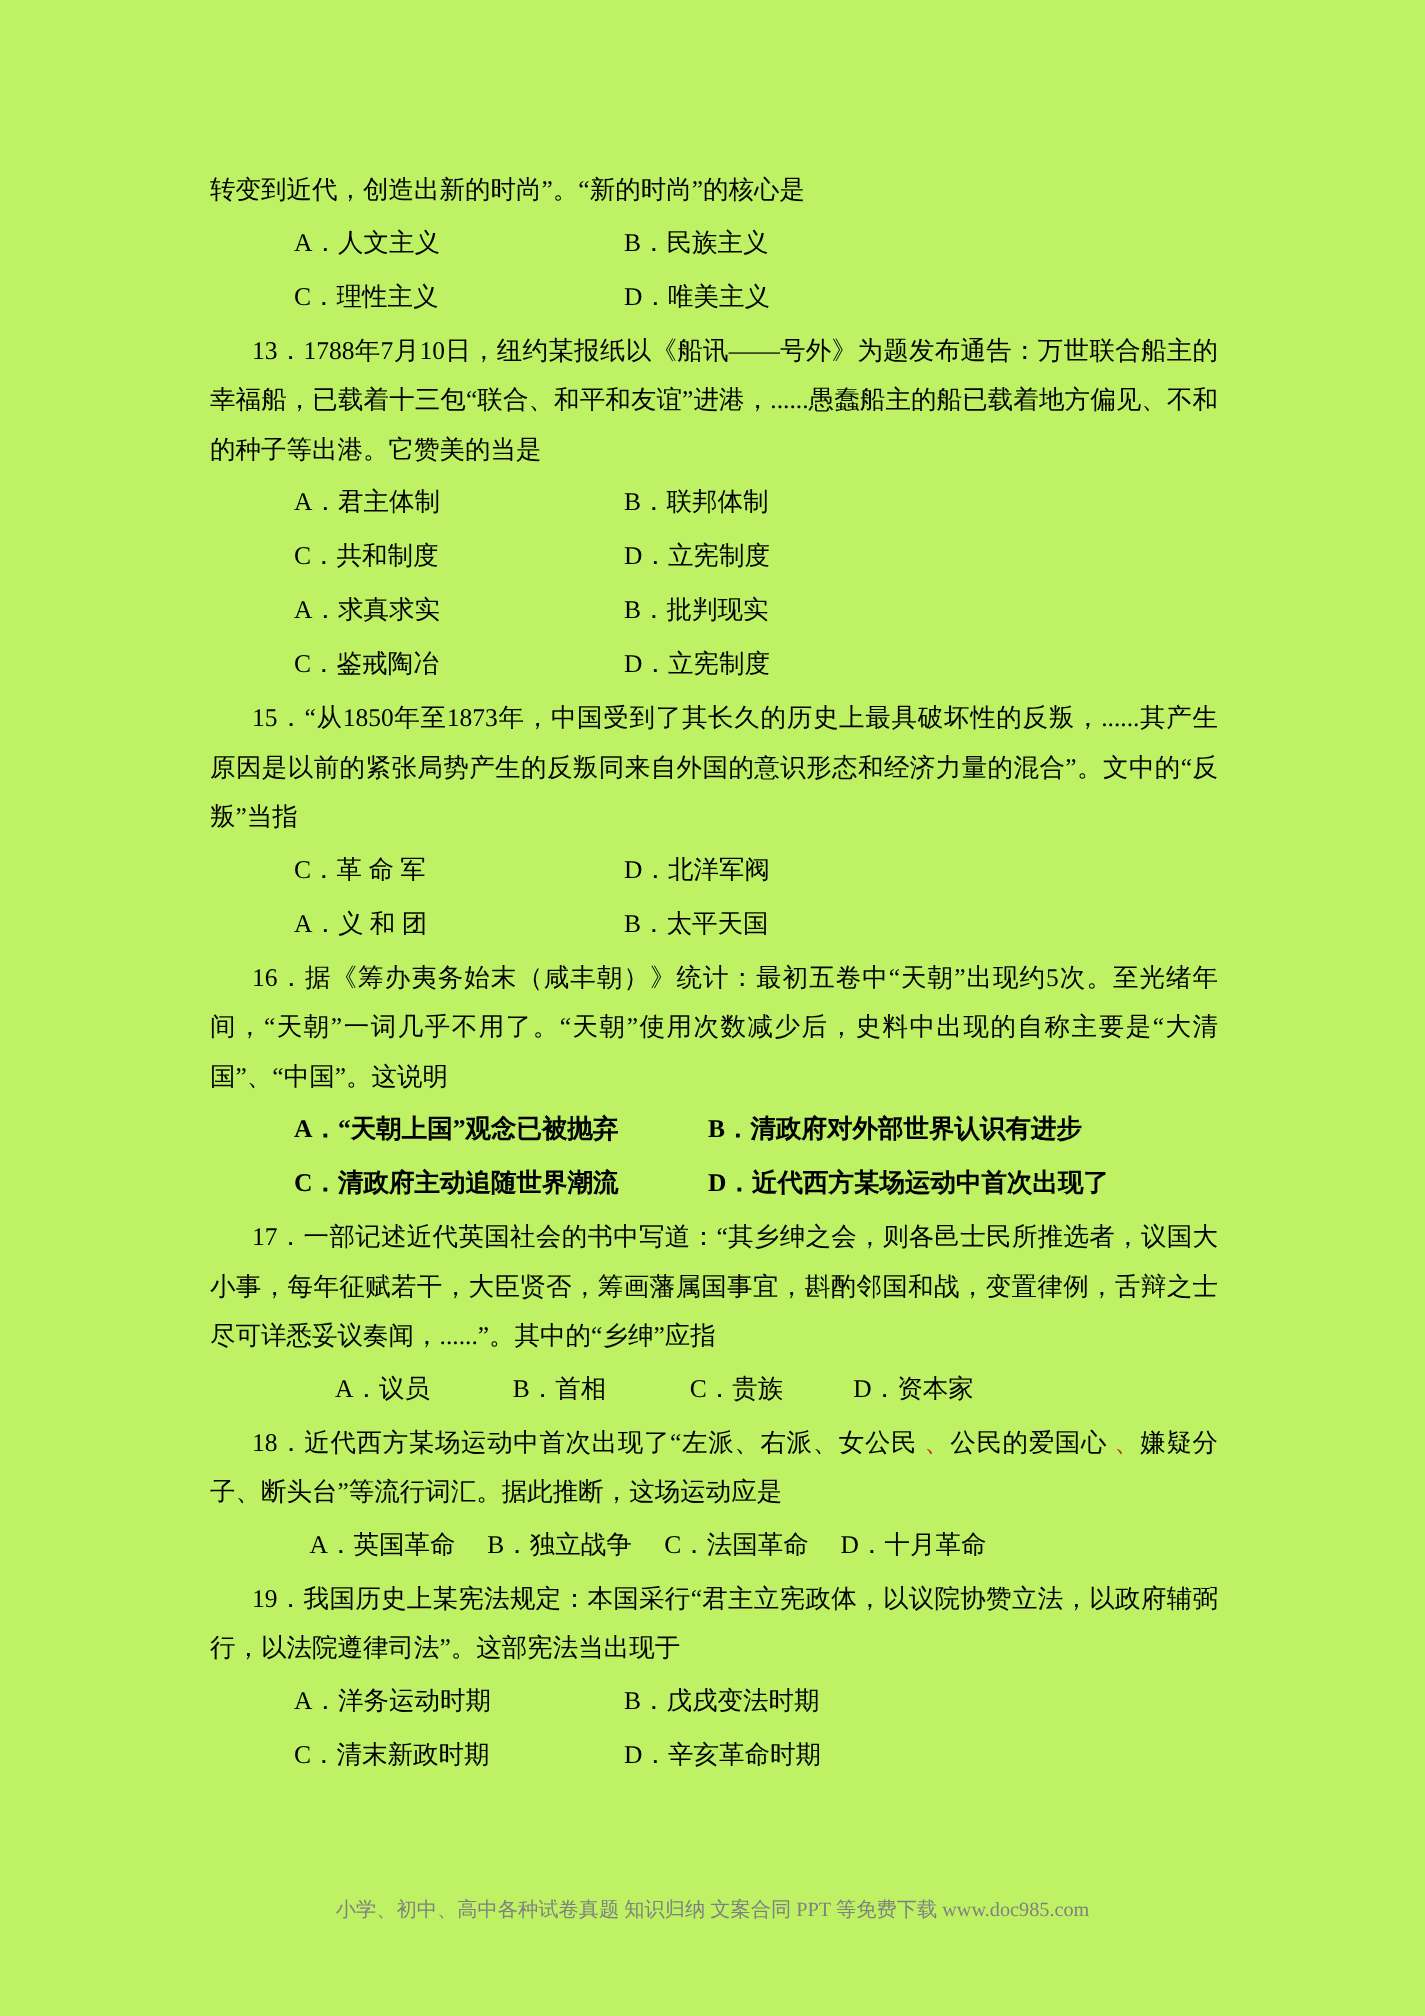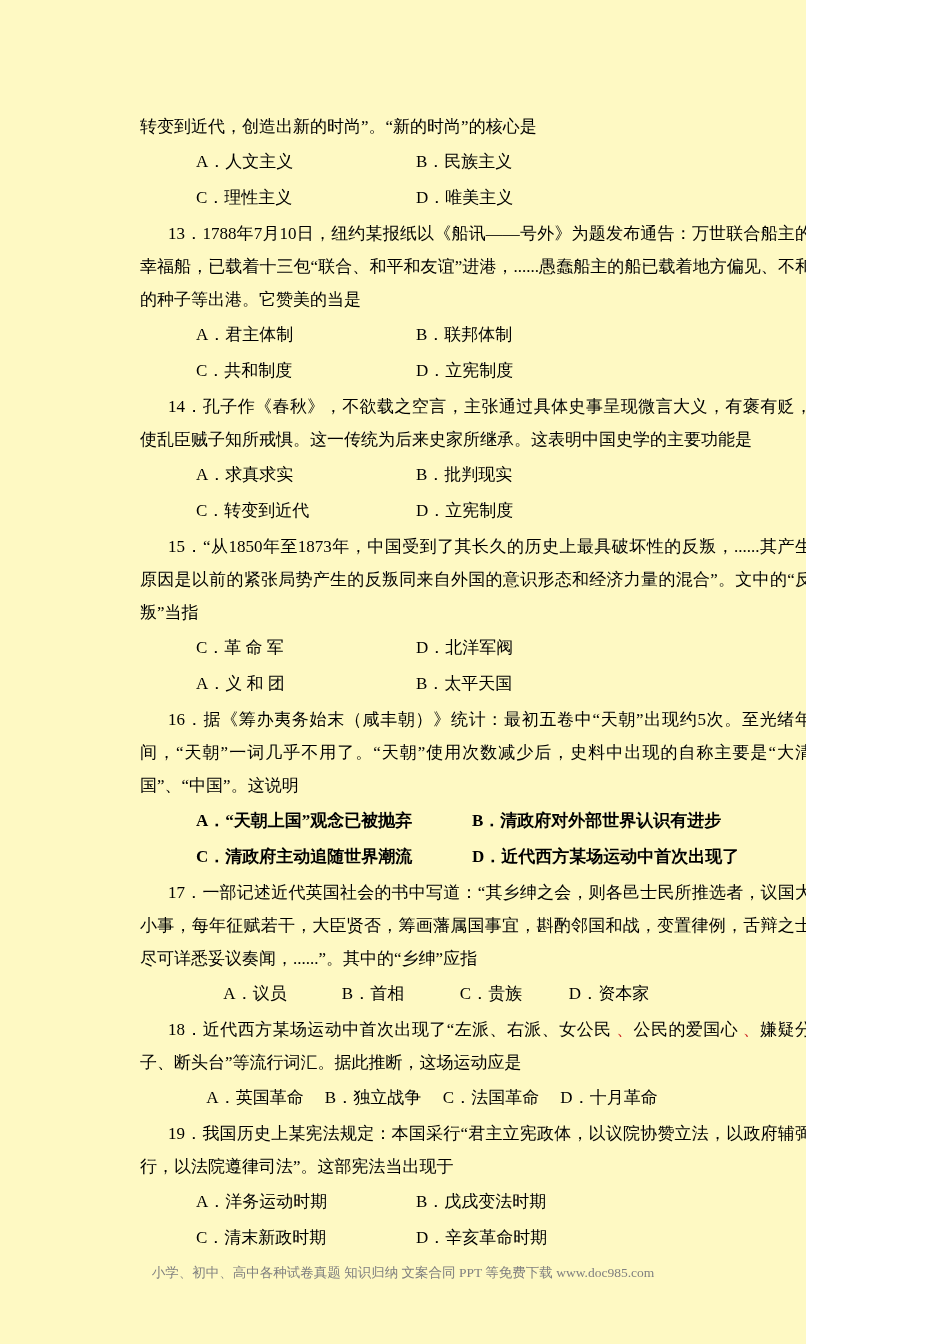--- a/index.html
+++ b/index.html
@@ -6,24 +6,24 @@
   body {
     width: 950px;
     height: 1344px;
     background: #ffffff;
     color: #000000;
     font-family: "Liberation Serif", "DejaVu Serif", serif;
     font-size: 17px;
   }
   .page {
     position: relative;
-    width: 806px;
+    width: 950px;
     height: 1344px;
     overflow: hidden;
-    background: #fef9c3;
+    background: #bef264;
   }
   .content {
     position: absolute;
     top: 110px;
     left: 140px;
     width: 672px;
   }
   p.stem {
     margin: 0 0 2px 0;
     line-height: 33px;
@@ -56,23 +56,22 @@
 <body>
 
 <div class="page">
   <main class="content">
       <p class="stem"><span>转变到近代，创造出新的时尚”。“新的时尚”的核心是</span></p>
       <div class="opt-row"><span class="opt">A．人文主义</span><span class="opt">B．民族主义</span></div>
       <div class="opt-row"><span class="opt">C．理性主义</span><span class="opt">D．唯美主义</span></div>
       <p class="stem first-indent"><span>13．</span><span>1788年7月10日，纽约某报纸以《船讯——号外》为题发布通告：万世联合船主的幸福船，已载着十三包“联合、和平和友谊”进港，......愚蠢船主的船已载着地方偏见、不和的种子等出港。它赞美的当是</span></p>
       <div class="opt-row"><span class="opt">A．君主体制</span><span class="opt">B．联邦体制</span></div>
       <div class="opt-row"><span class="opt">C．共和制度</span><span class="opt">D．立宪制度</span></div>
-      <p class="stem first-indent"><span>14．</span><span>孔子作《春秋》，不欲载之空言，主张通过具体史事呈现微言大义，有褒有贬，使乱臣贼子知所戒惧。这一传统为后来史家所继承。这表明中国史学的主要功能是</span></p>
       <div class="opt-row"><span class="opt">A．求真求实</span><span class="opt">B．批判现实</span></div>
-      <div class="opt-row"><span class="opt">C．转变到近代</span><span class="opt">D．立宪制度</span></div>
+      <div class="opt-row"><span class="opt">C．鉴戒陶冶</span><span class="opt">D．立宪制度</span></div>
       <p class="stem first-indent"><span>15．</span><span>“从1850年至1873年，中国受到了其长久的历史上最具破坏性的反叛，......其产生原因是以前的紧张局势产生的反叛同来自外国的意识形态和经济力量的混合”。文中的“反叛”当指</span></p>
       <div class="opt-row"><span class="opt">C．革 命 军</span><span class="opt">D．北洋军阀</span></div>
       <div class="opt-row"><span class="opt">A．义 和 团</span><span class="opt">B．太平天国</span></div>
       <p class="stem first-indent"><span>16．</span><span>据《筹办夷务始末（咸丰朝）》统计：最初五卷中“天朝”出现约5次。至光绪年间，“天朝”一词几乎不用了。“天朝”使用次数减少后，史料中出现的自称主要是“大清国”、“中国”。这说明</span></p>
       <div class="opt-row wide"><span class="opt">A．“天朝上国”观念已被抛弃</span><span class="opt">B．清政府对外部世界认识有进步</span></div>
       <div class="opt-row wide"><span class="opt">C．清政府主动追随世界潮流</span><span class="opt">D．近代西方某场运动中首次出现了</span></div>
       <p class="stem first-indent"><span>17．</span><span>一部记述近代英国社会的书中写道：“其乡绅之会，则各邑士民所推选者，议国大小事，每年征赋若干，大臣贤否，筹画藩属国事宜，斟酌邻国和战，变置律例，舌辩之士尽可详悉妥议奏闻，......”。其中的“乡绅”应指</span></p>
       <div class="opt-row row4"><span class="opt">A．议员</span><span class="opt">B．首相</span><span class="opt">C．贵族</span><span class="opt">D．资本家</span></div>
       <p class="stem first-indent"><span>18．</span><span>近代西方某场运动中首次出现了“左派、右派、女公民 </span><span class="red">、</span><span>公民的爱国心 </span><span class="red">、</span><span>嫌疑分子、断头台”等流行词汇。据此推断，这场运动应是</span></p>
       <div class="opt-row row4"><span class="opt">A．英国革命</span><span class="opt">B．独立战争</span><span class="opt">C．法国革命</span><span class="opt">D．十月革命</span></div>

